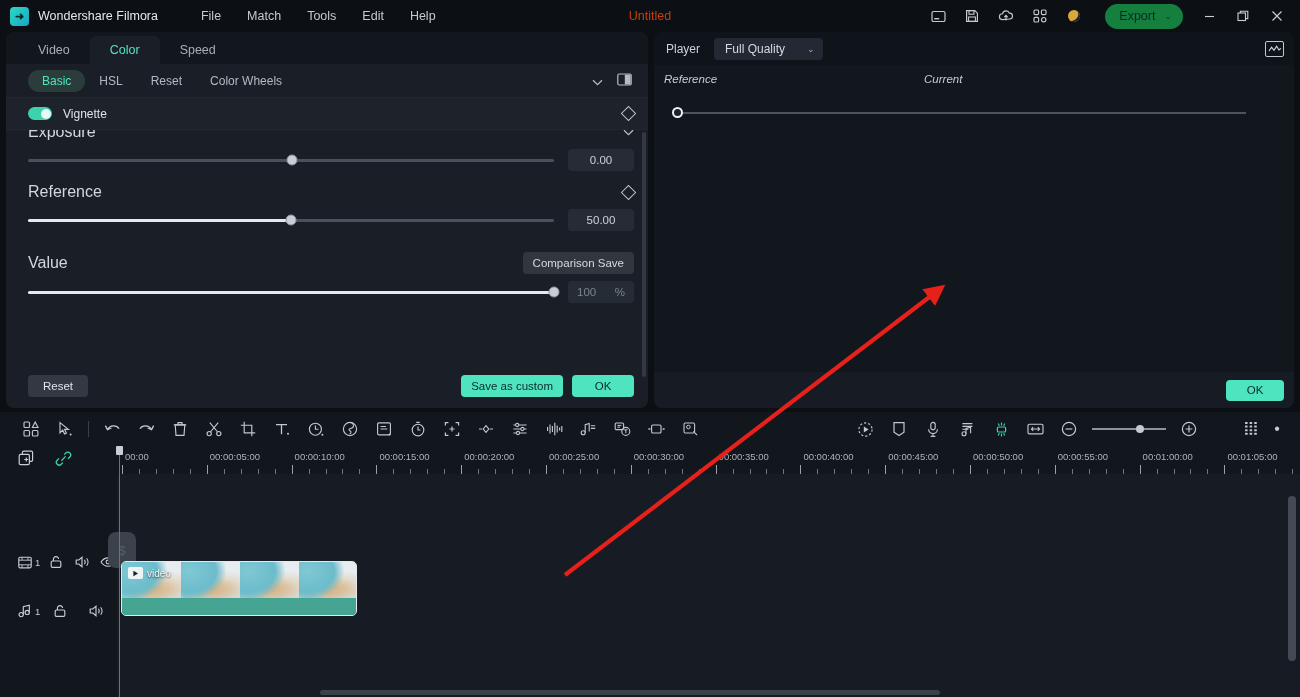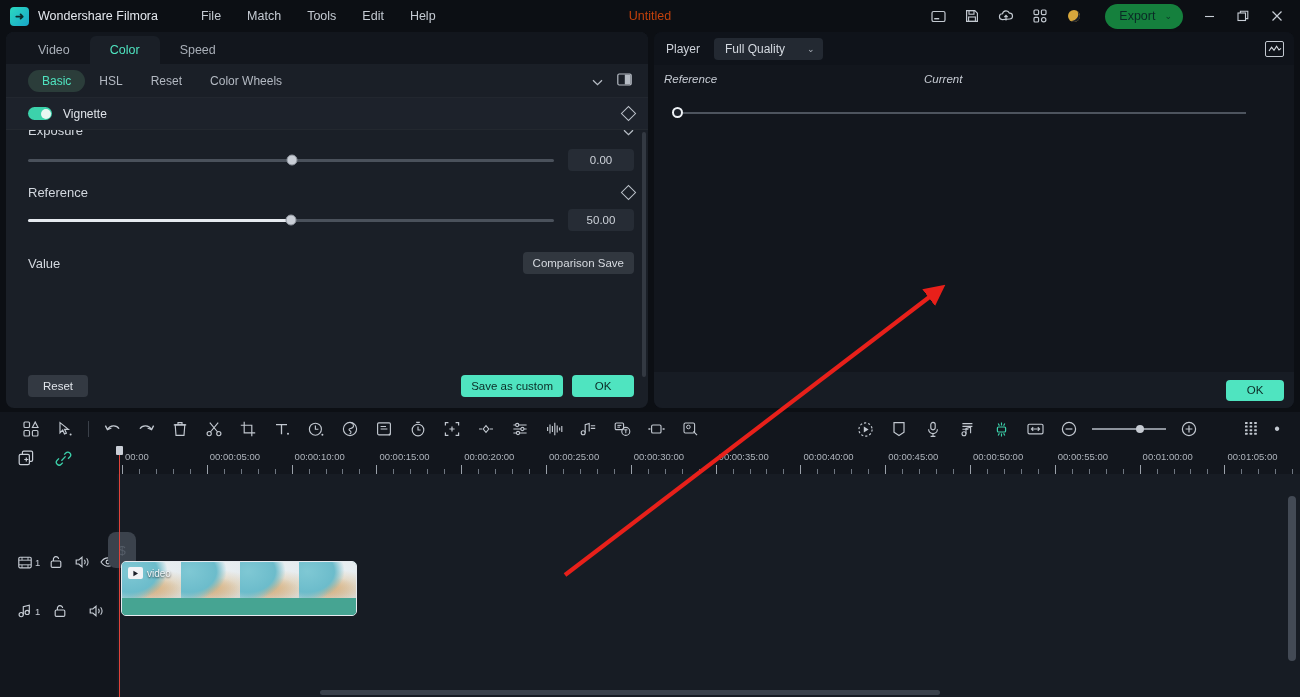--- a/index.html
+++ b/index.html
@@ -82,21 +82,21 @@
   .toggle .knob {
     position:absolute; right:1.5px; top:1.5px; width:10px; height:10px;
     border-radius:50%; background:#eaf7f3;
   }
   .section-label { margin-left:11px; font-size:12px; color:#dfe3e9; }
   .kf-diamond { margin-left:auto; width:11px; height:11px; border:1.3px solid #b9bfc7;
                 transform:rotate(45deg); }
 
   .slider-row { padding:0 14px 0 22px; }
   .slider-label-row { display:flex; align-items:center; height:26px; }
-  .slider-label { font-size:13px; color:#d2d7de; }
+  .slider-label { font-size:16px; color:#d2d7de; }
   .track-row { display:flex; align-items:center; height:28px; }
   .track {
     position:relative; height:3px; border-radius:2px; background:#4a515b; flex:1;
   }
   .track .fill { position:absolute; left:0; top:0; height:3px; border-radius:2px; background:#e6eaef; }
   .thumb {
     position:absolute; top:50%; width:11px; height:11px; border-radius:50%;
     background:#c9ced6; border:1px solid #8f959e; transform:translate(-50%,-50%);
   }
   .num-box {
@@ -440,20 +440,32 @@
           <div class="thumb" style="left:50%;"></div>
         </div>
         <div class="num-box">50.00</div>
       </div>
     </div>
 
 
     <div class="value-row" style="margin-top:16px;">
       <div class="slider-label">Value</div>
       <div class="cmp-btn">Comparison Save</div>
+    </div>
+    <div class="slider-row">
+      <div class="track-row" style="height:30px;">
+        <div class="track">
+          <div class="fill" style="width:100%;"></div>
+          <div class="thumb" style="left:100%;"></div>
+        </div>
+        <div class="num-box pct">
+          <span>100</span>
+          <span>%</span>
+        </div>
+      </div>
     </div>
 
     <div class="lp-scroll"></div>
 
     <div class="footer-row">
       <div class="btn-reset">Reset</div>
       <div class="btn-save">Save as custom</div>
       <div class="btn-ok-sm">OK</div>
     </div>
   </div>

